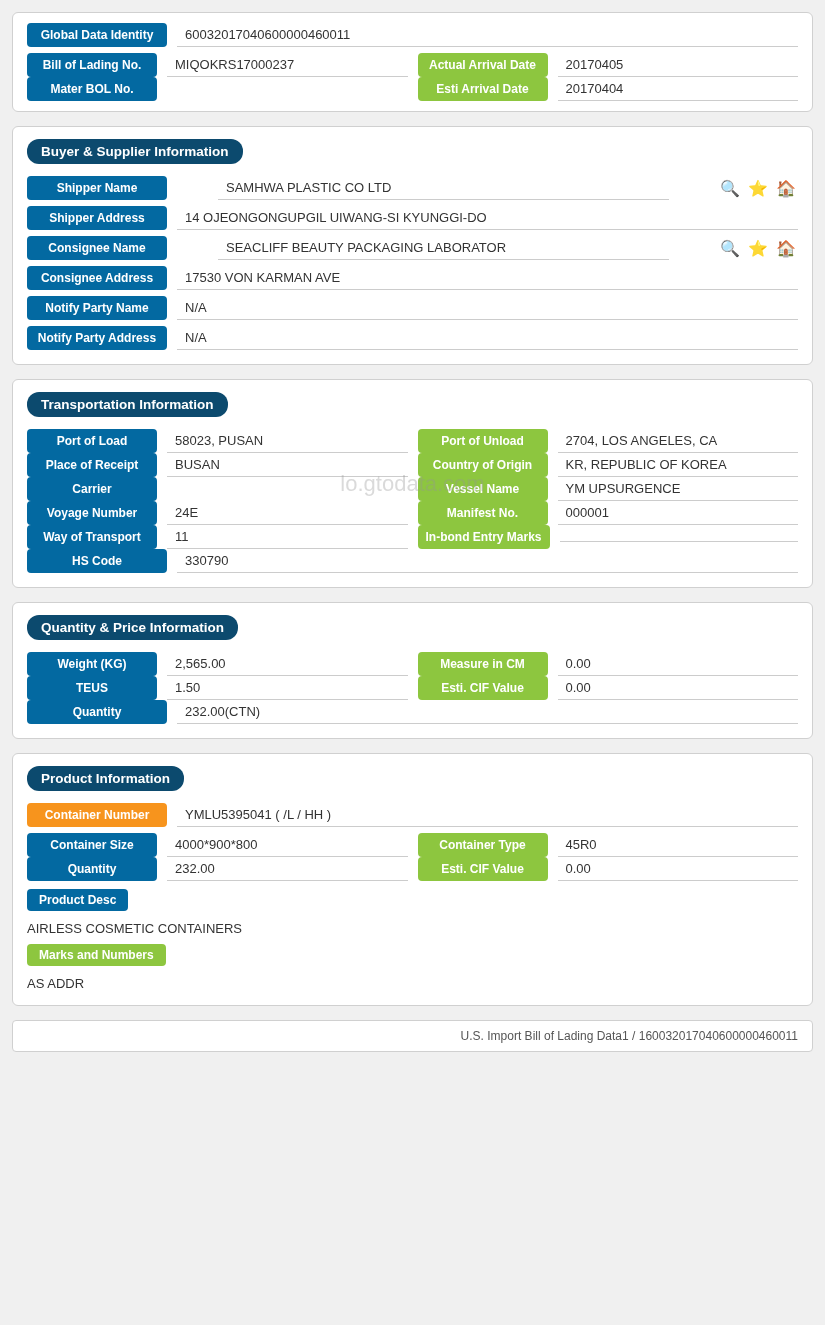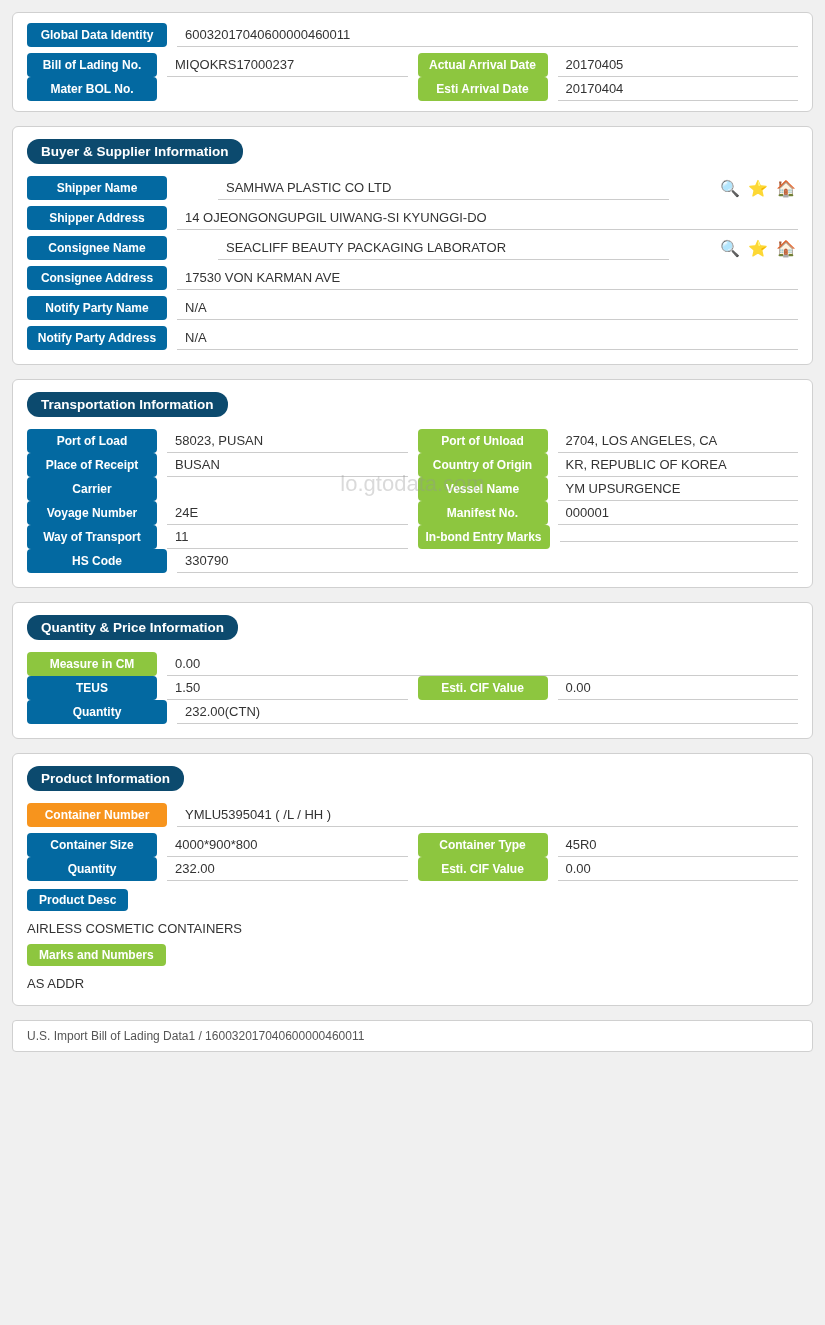--- a/index.html
+++ b/index.html
@@ -135,21 +135,21 @@
       font-size: 22px;
       color: rgba(150,150,150,0.35);
       pointer-events: none;
       white-space: nowrap;
       z-index: 10;
     }
 
     
     .footer {
       display: flex;
-      justify-content: flex-start;
+      justify-content: flex-end;
       align-items: center;
       padding: 8px 14px;
       font-size: 12px;
       color: #555;
       background: white;
       border: 1px solid #d0d0d0;
       border-radius: 4px;
       margin-top: 4px;
     }
 
@@ -314,20 +314,24 @@
       <div class="field-label">HS Code</div>
       <div class="field-value">330790</div>
     </div>
   </div>
 
   <div class="section-card">
     <div class="section-label">Quantity &amp; Price Information</div>
 
     <div class="two-col-row">
       <div class="col-field">
+        <div class="field-label">Weight (KG)</div>
+        <div class="field-value">2,565.00</div>
+      </div>
+      <div class="col-field">
         <div class="field-label green">Measure in CM</div>
         <div class="field-value">0.00</div>
       </div>
     </div>
 
     <div class="two-col-row">
       <div class="col-field">
         <div class="field-label">TEUS</div>
         <div class="field-value">1.50</div>
       </div>

